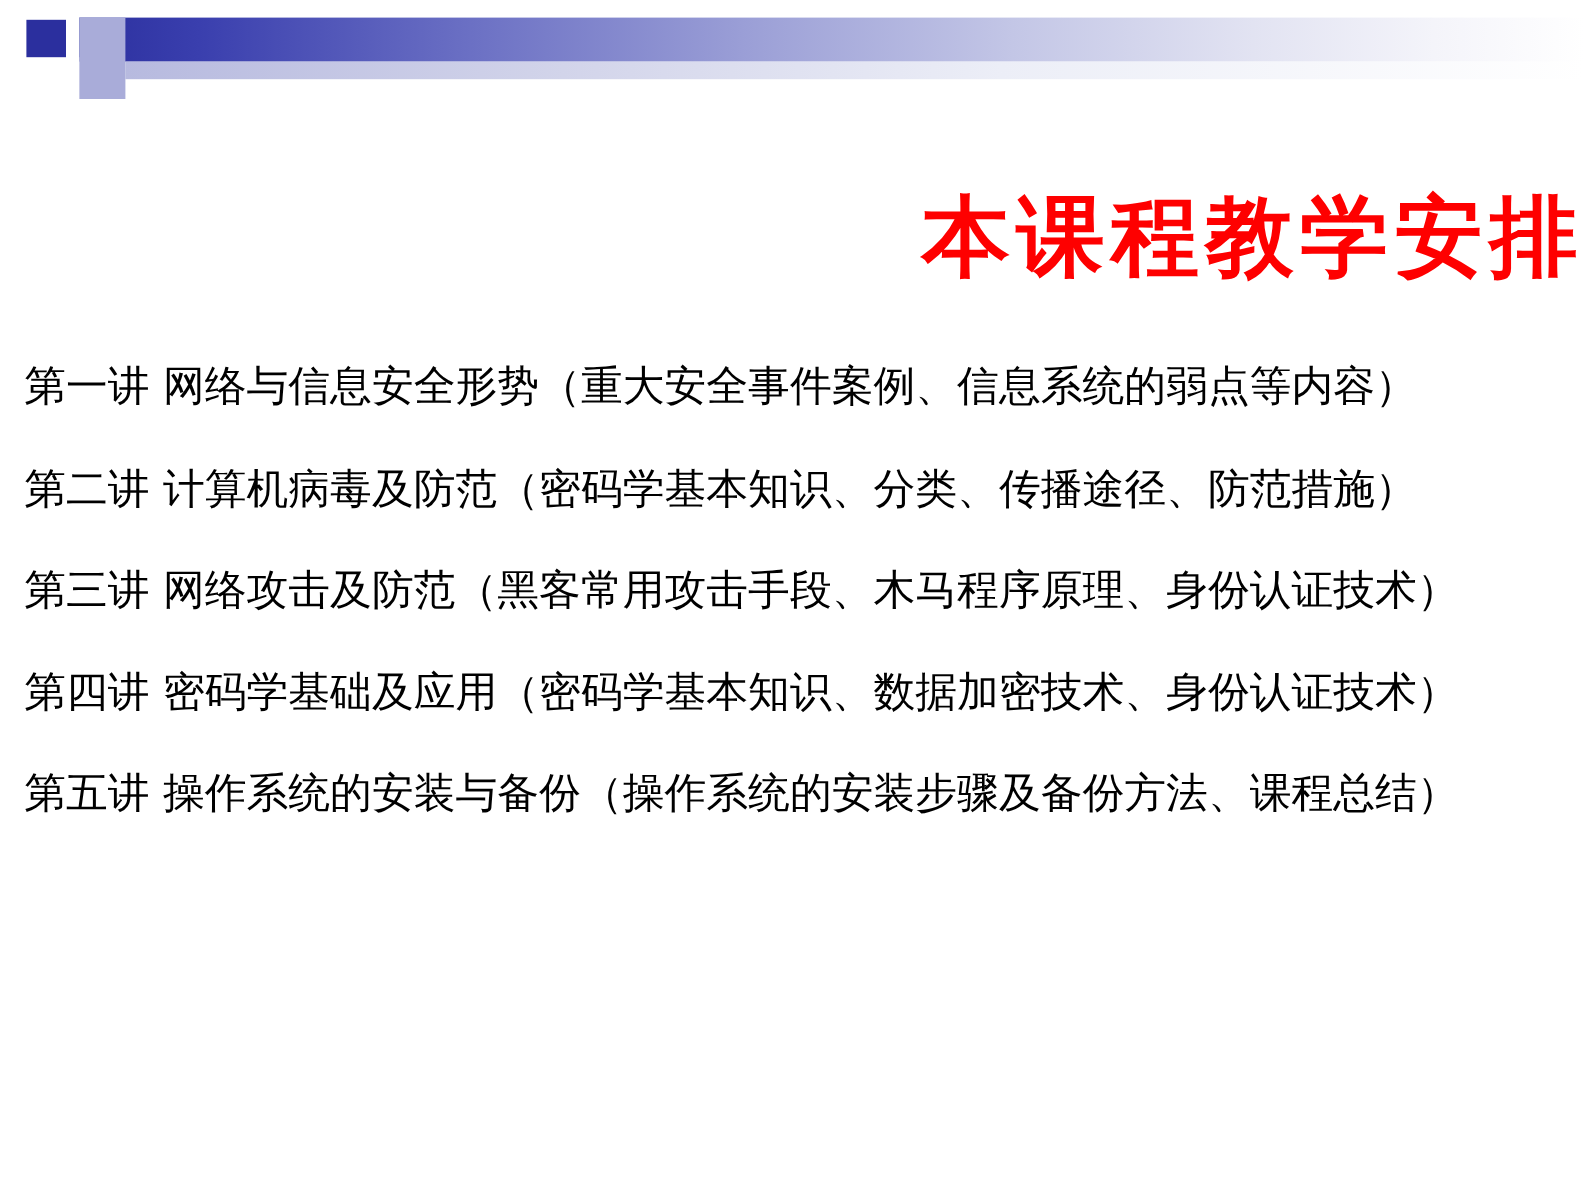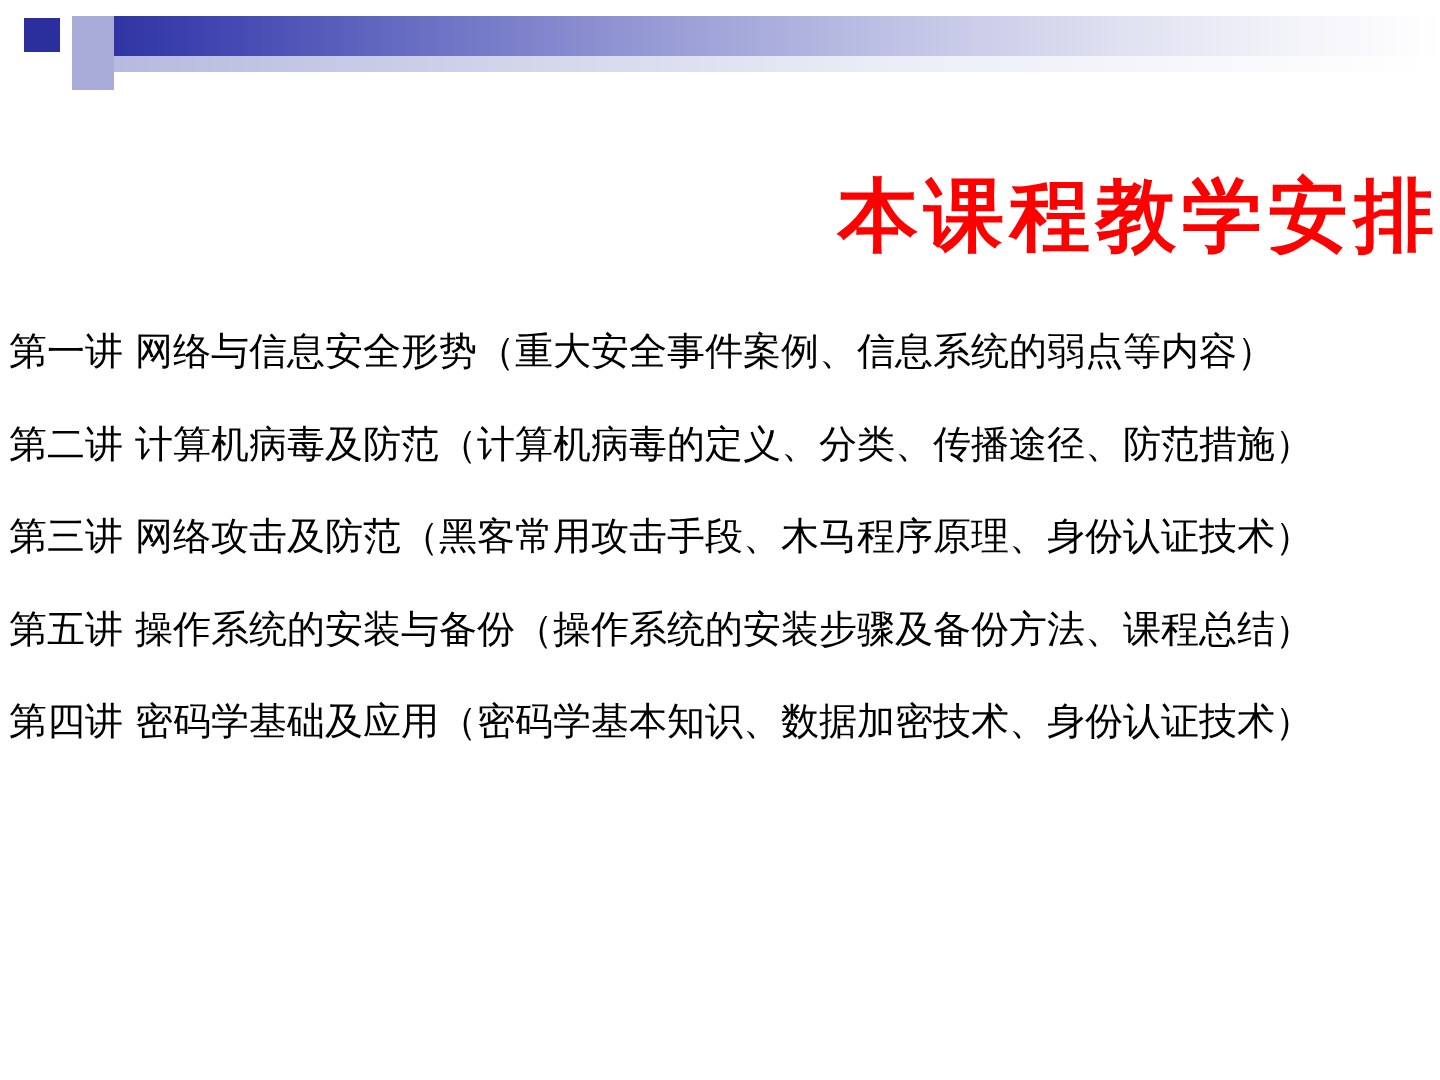--- a/index.html
+++ b/index.html
@@ -83,21 +83,21 @@
     font-family: "DejaVu Sans", "Liberation Sans", sans-serif;
     white-space: nowrap;
   }
 
   
   .content-list {
     position: absolute;
     top: 330px;
     left: 0;
     width: 1440px;
-    padding: 0 9px;
+    padding: 0 22px;
     box-sizing: border-box;
   }
   .content-line {
     font-size: 38px;
     color: #000000;
     line-height: 1.12;
     margin-bottom: 50px;
     white-space: nowrap;
     letter-spacing: 0px;
     text-align: left;
@@ -114,17 +114,17 @@
   <div class="band-strip"></div>
   <div class="band-block-light"></div>
   <div class="band-square-pale"></div>
   <div class="band-square"></div>
 </div>
 
 <h1 class="slide-title">本课程教学安排</h1>
 
 <div class="content-list">
   <div class="content-line">第一讲 网络与信息安全形势（重大安全事件案例、信息系统的弱点等内容）</div>
-  <div class="content-line">第二讲 计算机病毒及防范（计算机病毒的定义、分类、传播途径、防范措施）</div>
+  <div class="content-line">第二讲 计算机病毒及防范（密码学基本知识、分类、传播途径、防范措施）</div>
   <div class="content-line">第三讲 网络攻击及防范（黑客常用攻击手段、木马程序原理、身份认证技术）</div>
+  <div class="content-line">第四讲 密码学基础及应用（密码学基本知识、数据加密技术、身份认证技术）</div>
   <div class="content-line">第五讲 操作系统的安装与备份（操作系统的安装步骤及备份方法、课程总结）</div>
-  <div class="content-line">第四讲 密码学基础及应用（密码学基本知识、数据加密技术、身份认证技术）</div>
 </div>
 
 </body></html>

